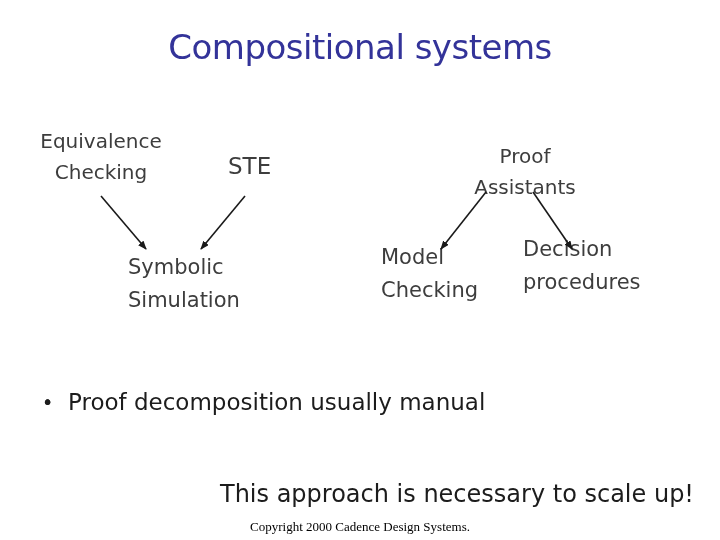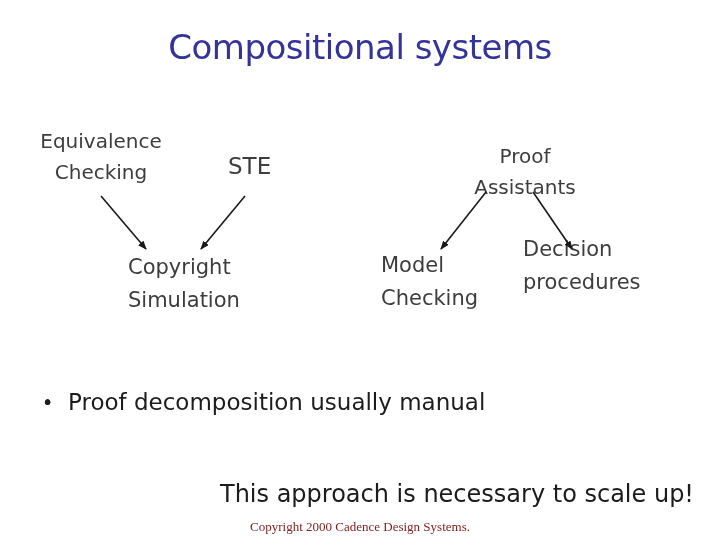--- a/index.html
+++ b/index.html
@@ -18,37 +18,37 @@
   .title{
     position:absolute;top:27px;left:0;width:100%;
     text-align:center;font-size:34px;font-weight:400;
     color:var(--title);margin:0;letter-spacing:-0.5px;
   }
   .node{position:absolute;color:var(--diagram-text);}
   .node-eq{left:15px;top:126px;width:172px;text-align:center;font-size:20px;line-height:31px;}
   .node-ste{left:228px;top:151px;font-size:23px;line-height:31px;}
   .node-proof{left:435px;top:124px;width:180px;text-align:center;font-size:20px;line-height:31px;margin-top:17px;}
   .node-sym{left:128px;top:251px;font-size:21px;line-height:33px;}
-  .node-model{left:381px;top:241px;font-size:21px;line-height:33px;margin-top:8px;}
+  .node-model{left:381px;top:241px;font-size:21px;line-height:33px;}
   .node-dec{left:523px;top:233px;font-size:21px;line-height:33px;}
   .arrows{position:absolute;left:0;top:0;width:720px;height:540px;}
   .bullets{
     position:absolute;left:40px;top:384px;margin:0;padding:0;
     list-style:none;font-size:23px;color:var(--body-text);
   }
   .bullets li{position:relative;padding-left:28px;line-height:37px;}
   .bullet-dot{position:absolute;left:2px;top:0;font-size:19px;}
   .statement{
     position:absolute;right:26px;top:480px;
     font-size:24px;color:var(--body-text);white-space:nowrap;
   }
   .copyright{
     position:absolute;left:0;top:519px;width:100%;text-align:center;
     font-family:"Liberation Serif","DejaVu Serif",serif;
-    font-size:13px;color:#7f1d1d;
+    font-size:13px;color:#000000;
   }
 </style>
 </head>
 <body>
 
 <div class="slide">
 
   <h1 class="title">Compositional systems</h1>
 
   <div>
@@ -61,21 +61,21 @@
     <div class="node node-ste">
       <div>STE</div>
     </div>
 
     <div class="node node-proof">
       <div>Proof</div>
       <div>Assistants</div>
     </div>
 
     <div class="node node-sym">
-      <div>Copyright</div>
+      <div>Symbolic</div>
       <div>Simulation</div>
     </div>
 
     <div class="node node-model">
       <div>Model</div>
       <div>Checking</div>
     </div>
 
     <div class="node node-dec">
       <div>Decision</div>

